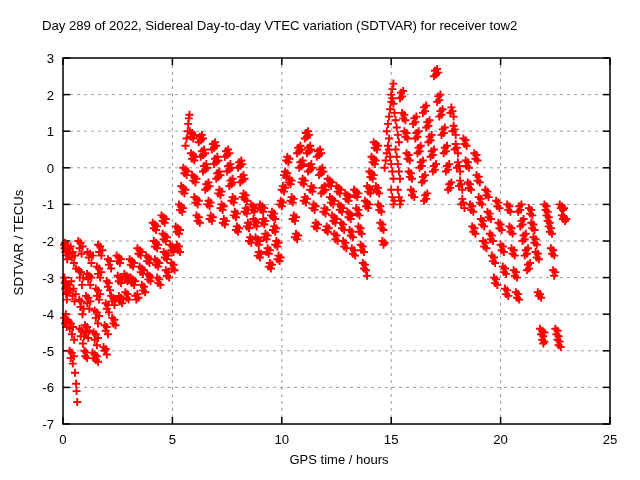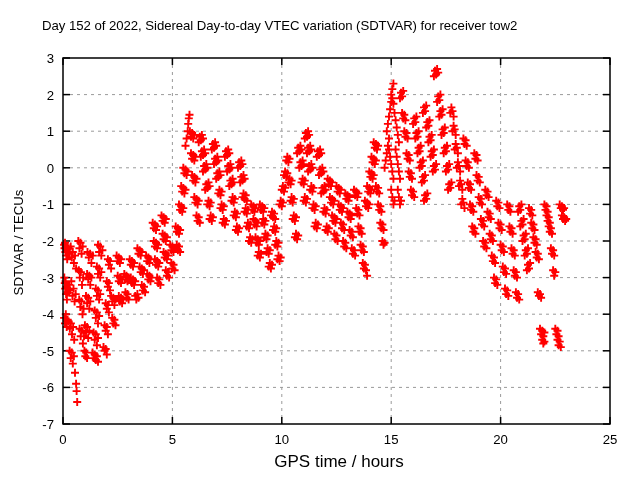--- a/index.html
+++ b/index.html
@@ -41,39 +41,39 @@
     transform: rotate(-90deg);
     transform-origin: 50% 50%;
     white-space: nowrap;
   }
   .xlabel {
     position: absolute;
     left: 0;
     top: 452px;
     width: 640px;
     text-align: center;
-    font-size: 17px;
+    font-size: 13px;
   }
   .xlabel-inner { display: inline-block; margin-left: 38px; }
   #plot-svg {
     position: absolute;
     left: 0; top: 0;
   }
   .tick-text {
     font-family: "Liberation Sans", sans-serif;
     font-size: 13.2px;
     fill: #000000;
   }
 </style>
 </head>
 <body>
 
 <div id="figure">
 
-  <div class="chart-title">Day 152 of 2022, Sidereal Day-to-day VTEC variation (SDTVAR) for receiver tow2</div>
+  <div class="chart-title">Day 289 of 2022, Sidereal Day-to-day VTEC variation (SDTVAR) for receiver tow2</div>
 
   <div class="ylabel">SDTVAR / TECUs</div>
 
   <div class="xlabel">
     <span class="xlabel-inner">GPS time / hours</span>
   </div>
 
   <svg id="plot-svg" width="640" height="480">
     <g id="grid-group">
         <line x1="63" y1="94.59999999999997" x2="610" y2="94.59999999999997" stroke="#9a9a9a" stroke-width="1" stroke-dasharray="3,4"></line>

